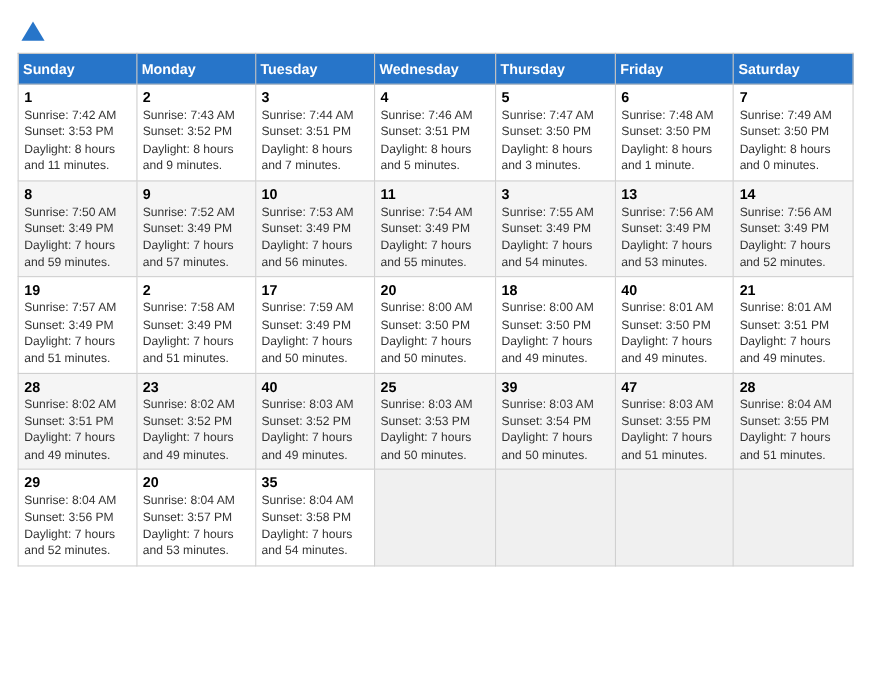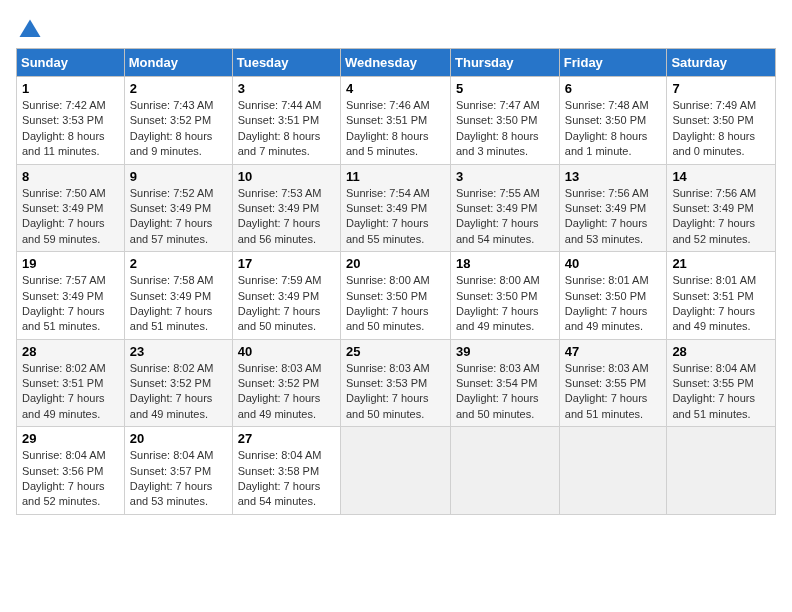--- a/index.html
+++ b/index.html
@@ -149,20 +149,20 @@
         <td><span class="day-num">23</span><span class="day-info">Sunrise: 8:02 AM<br>Sunset: 3:52 PM<br>Daylight: 7 hours and 49 minutes.</span></td>
         <td><span class="day-num">40</span><span class="day-info">Sunrise: 8:03 AM<br>Sunset: 3:52 PM<br>Daylight: 7 hours and 49 minutes.</span></td>
         <td><span class="day-num">25</span><span class="day-info">Sunrise: 8:03 AM<br>Sunset: 3:53 PM<br>Daylight: 7 hours and 50 minutes.</span></td>
         <td><span class="day-num">39</span><span class="day-info">Sunrise: 8:03 AM<br>Sunset: 3:54 PM<br>Daylight: 7 hours and 50 minutes.</span></td>
         <td><span class="day-num">47</span><span class="day-info">Sunrise: 8:03 AM<br>Sunset: 3:55 PM<br>Daylight: 7 hours and 51 minutes.</span></td>
         <td><span class="day-num">28</span><span class="day-info">Sunrise: 8:04 AM<br>Sunset: 3:55 PM<br>Daylight: 7 hours and 51 minutes.</span></td>
       </tr>
       <tr>
         <td><span class="day-num">29</span><span class="day-info">Sunrise: 8:04 AM<br>Sunset: 3:56 PM<br>Daylight: 7 hours and 52 minutes.</span></td>
         <td><span class="day-num">20</span><span class="day-info">Sunrise: 8:04 AM<br>Sunset: 3:57 PM<br>Daylight: 7 hours and 53 minutes.</span></td>
-        <td><span class="day-num">27</span><span class="day-info">Sunrise: 8:04 AM<br>Sunset: 3:58 PM<br>Daylight: 7 hours and 54 minutes.</span></td>
+        <td><span class="day-num">35</span><span class="day-info">Sunrise: 8:04 AM<br>Sunset: 3:58 PM<br>Daylight: 7 hours and 54 minutes.</span></td>
         <td class="empty"></td>
         <td class="empty"></td>
         <td class="empty"></td>
         <td class="empty"></td>
       </tr>
     </tbody>
 </table>
 
 </body></html>

